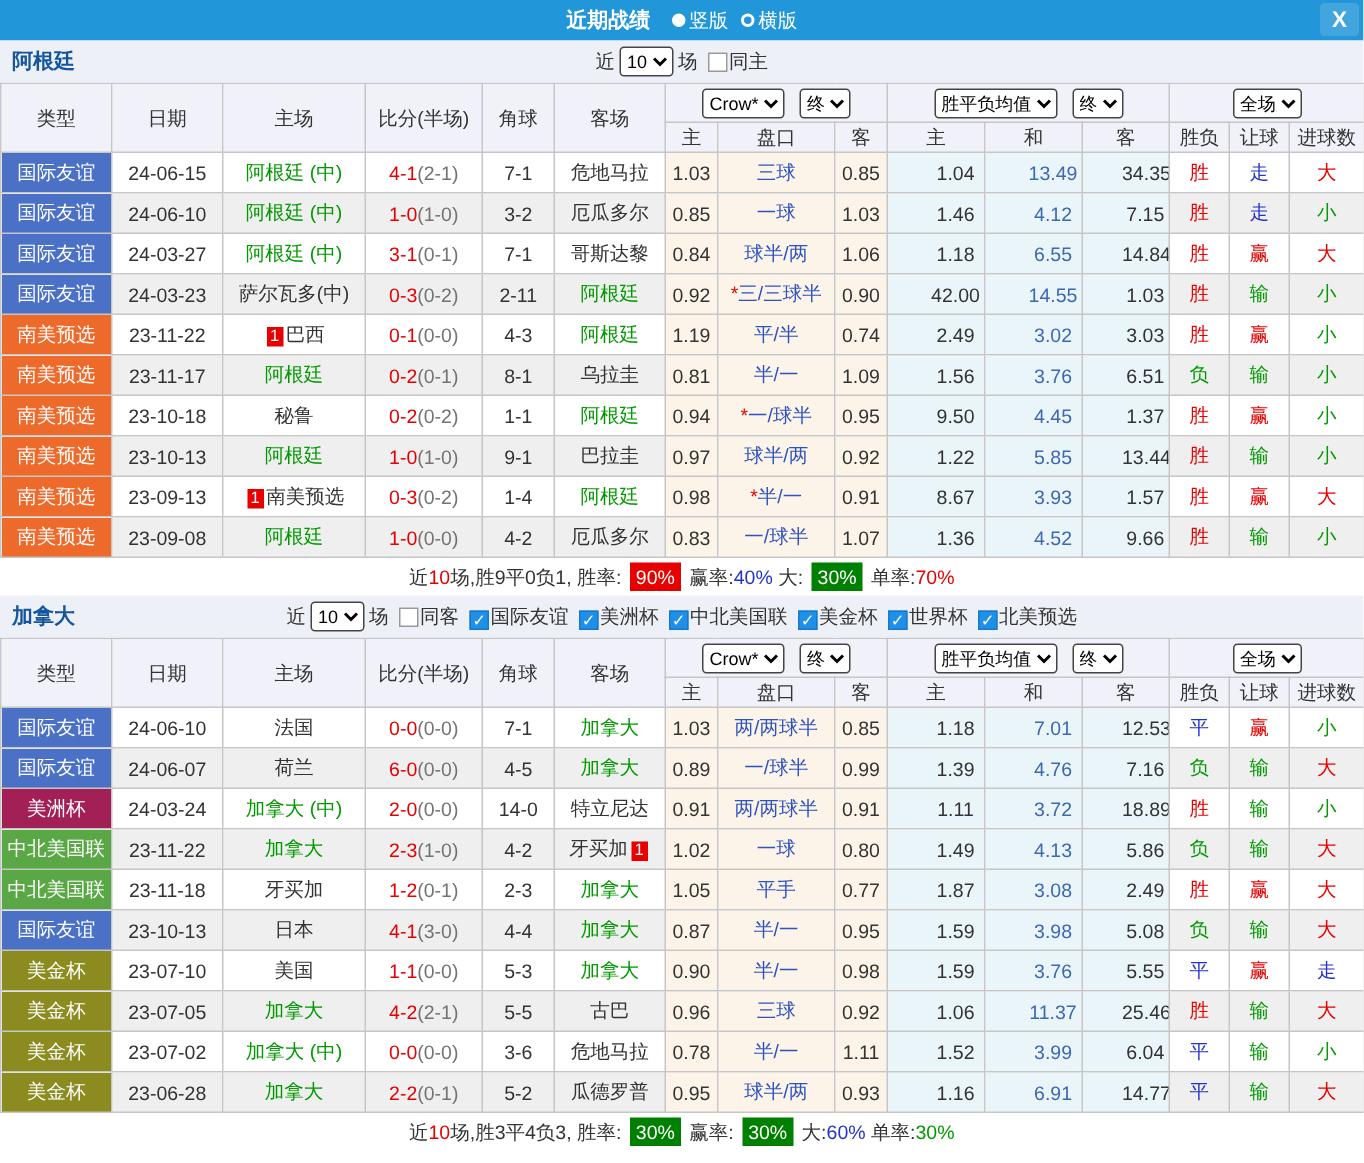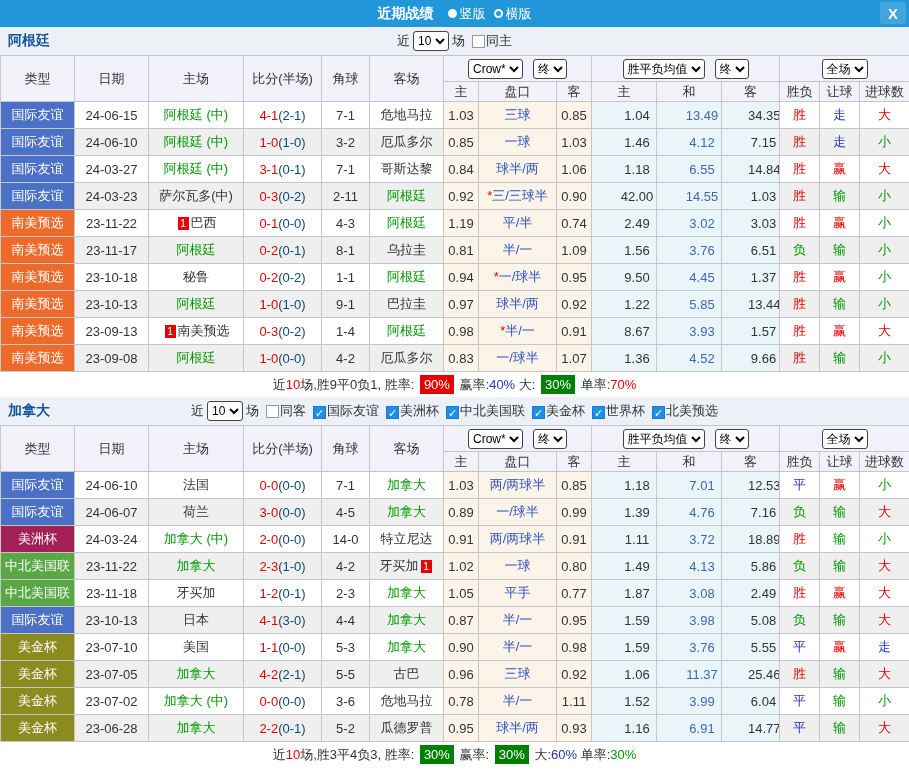--- a/index.html
+++ b/index.html
@@ -32,21 +32,21 @@
   thead th { background:#f1f2f9; }
   .hrow1 th { height:26px; }
   .hrow2 th { height:20px; }
   tbody td { height:27px; }
   tbody tr.even td { background:#efefef; }
   tbody tr.odd td { background:#fff; }
   tbody td.type { color:#fff; }
   tbody td.beige { background:#fcf4e8 !important; }
   tbody td.lblue { background:#eaf5f9 !important;padding-left:26px; }
   .ft { color:#e60000; }
-  .ht { color:#0c4a6e; }
+  .ht { color:#737373; }
   .hcp { color:#2d53c0; }
   .star { color:#e60000; }
   .mid { color:#3e68b2; }
   .tgreen { color:#009900; }
   .badge { display:inline-block; background:#e60000; color:#fff; font-size:11px; line-height:13px; min-width:11px; padding:0 1px; margin:0 2px; }
   .ddwrap { display:flex; align-items:center; justify-content:center; gap:10px; }
 
   
   .summary { height:25px; line-height:25px; text-align:center; font-size:13px; background:#fff; }
   .summary .pill { color:#fff; padding:2px 4px; margin:0 2px; }
@@ -381,21 +381,21 @@
           <td class="lblue mid">7.01</td>
           <td class="lblue">12.53</td>
           <td style="color:#2233cc">平</td>
           <td style="color:#e60000">赢</td>
           <td style="color:#009900">小</td>
         </tr>
         <tr class="even">
           <td class="type" style="background:#4a71c6">国际友谊</td>
           <td>24-06-07</td>
           <td><span class="">荷兰</span></td>
-          <td><span class="ft">3-0</span><span class="ht">(0-0)</span></td>
+          <td><span class="ft">6-0</span><span class="ht">(0-0)</span></td>
           <td>4-5</td>
           <td><span class="tgreen">加拿大</span></td>
           <td class="beige">0.89</td>
           <td class="beige hcp">一/球半</td>
           <td class="beige">0.99</td>
           <td class="lblue">1.39</td>
           <td class="lblue mid">4.76</td>
           <td class="lblue">7.16</td>
           <td style="color:#009900">负</td>
           <td style="color:#009900">输</td>

